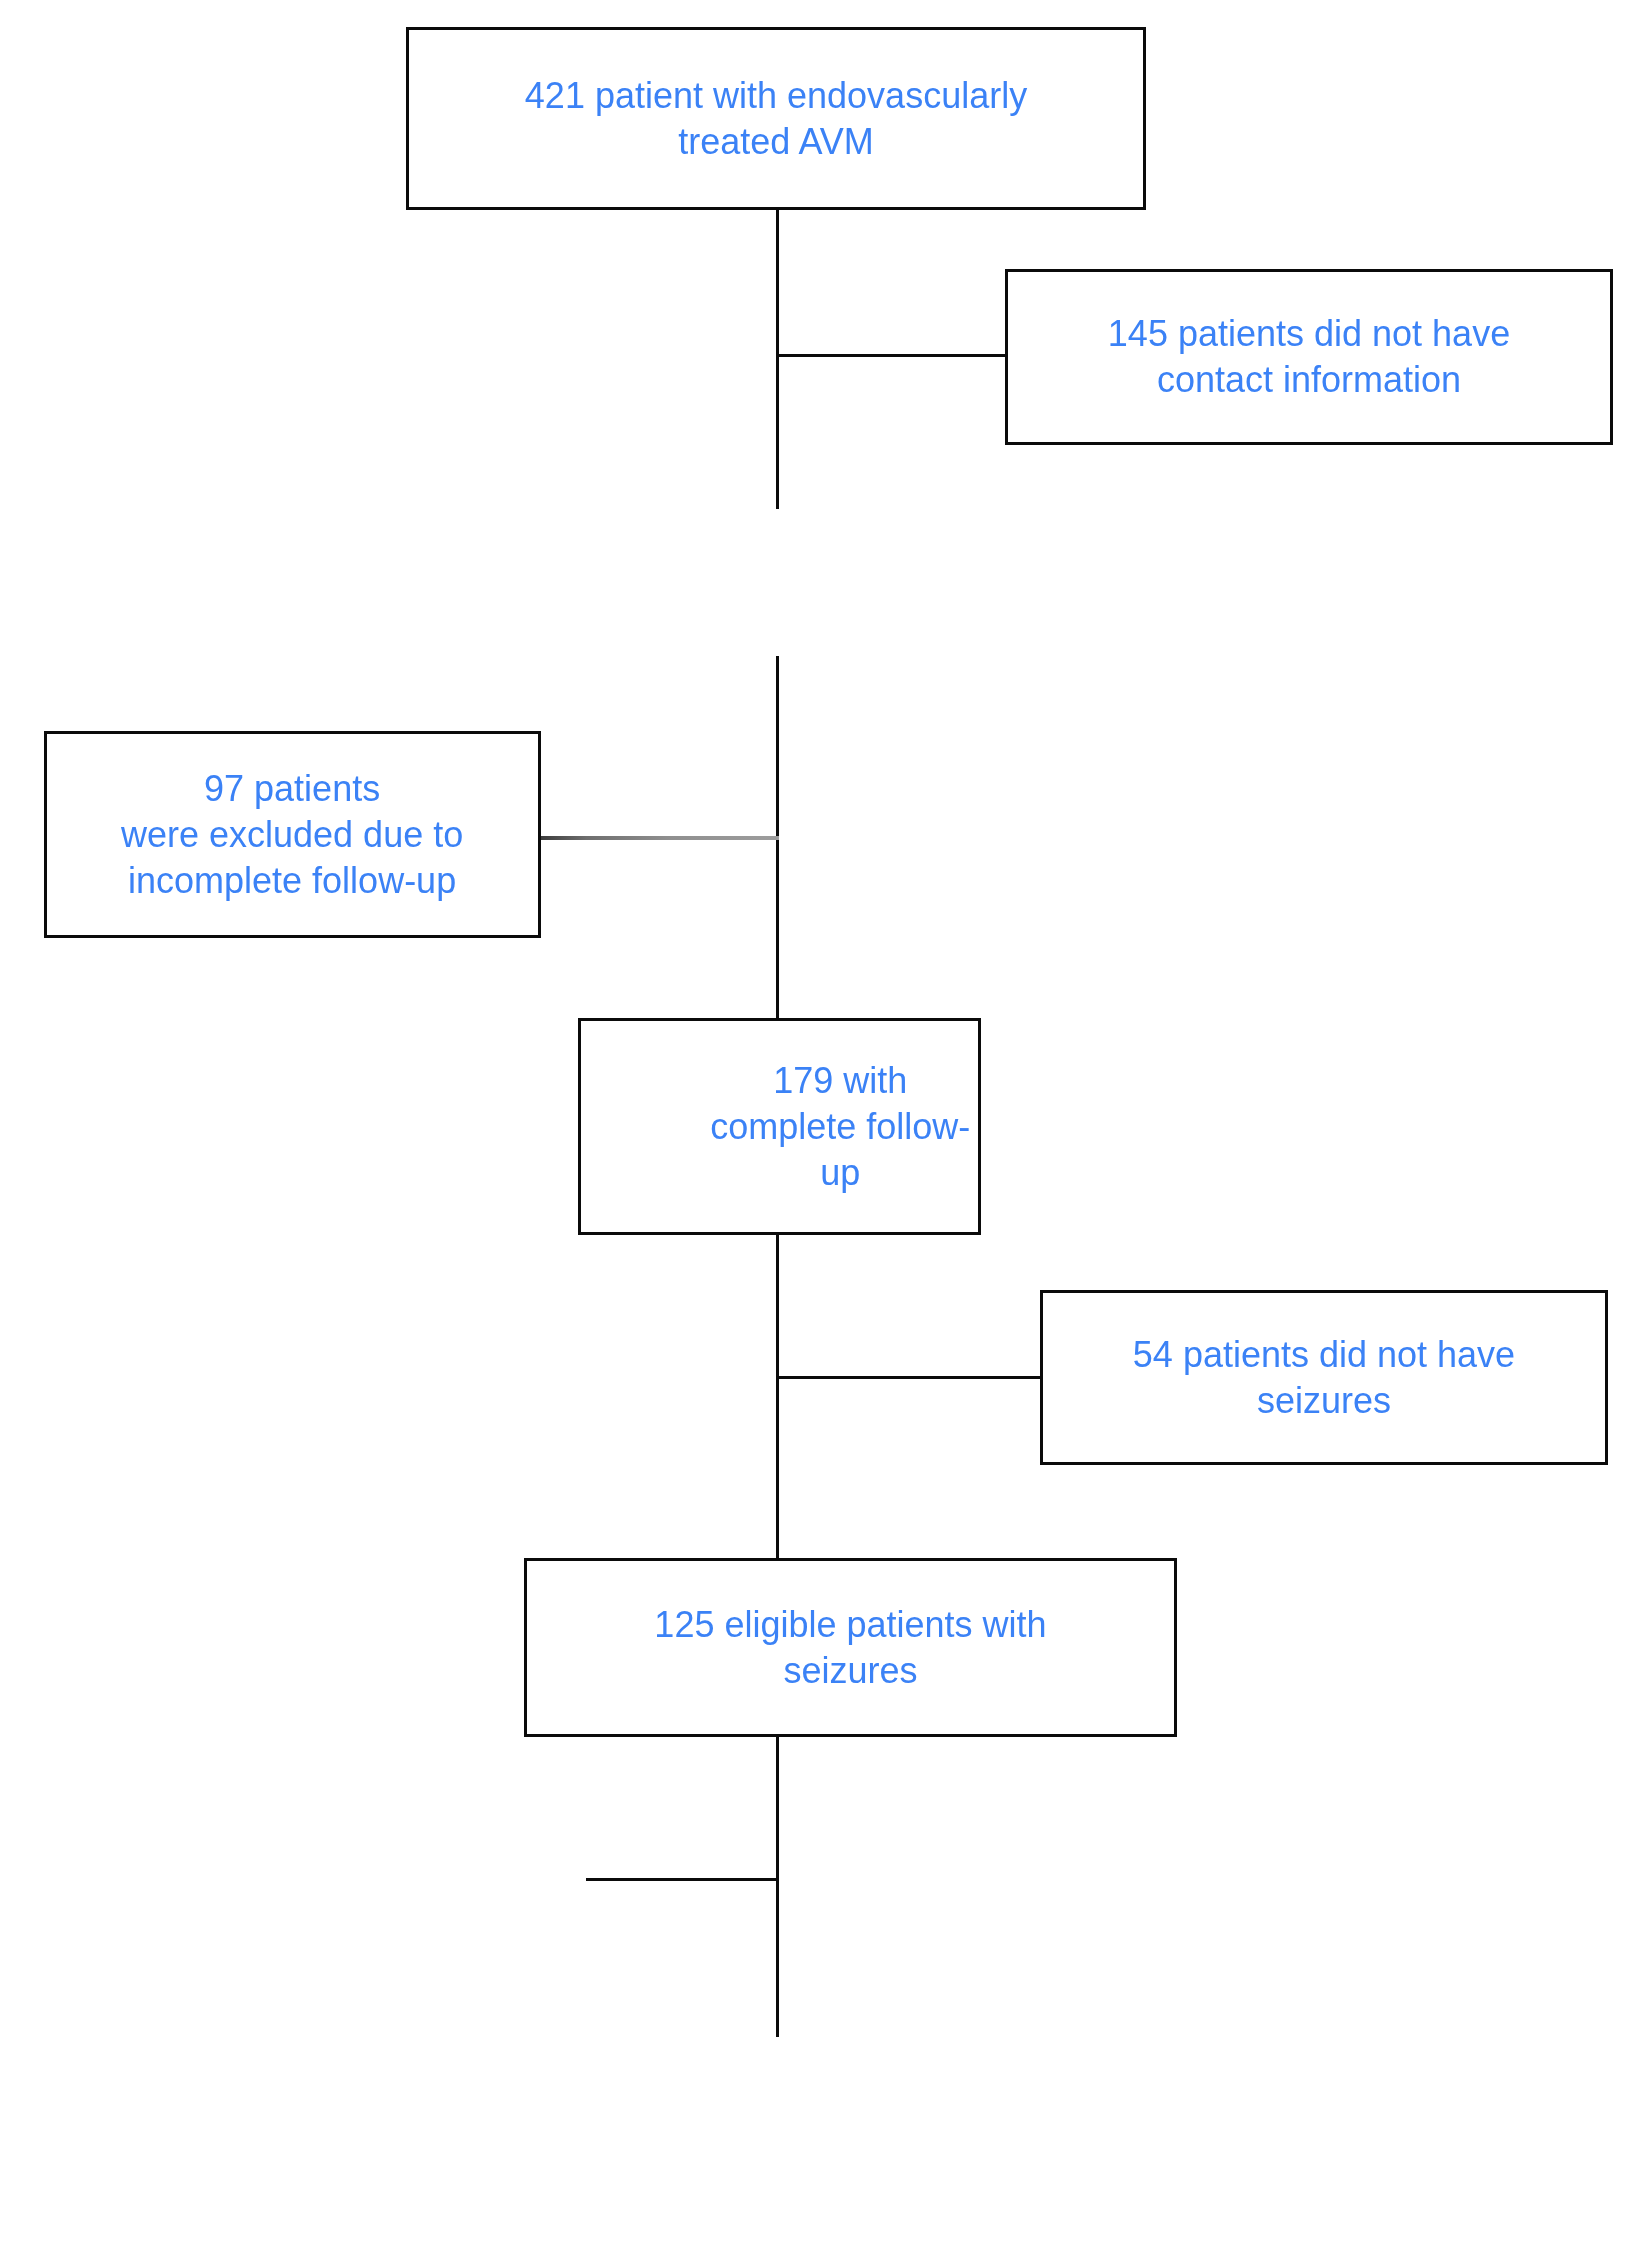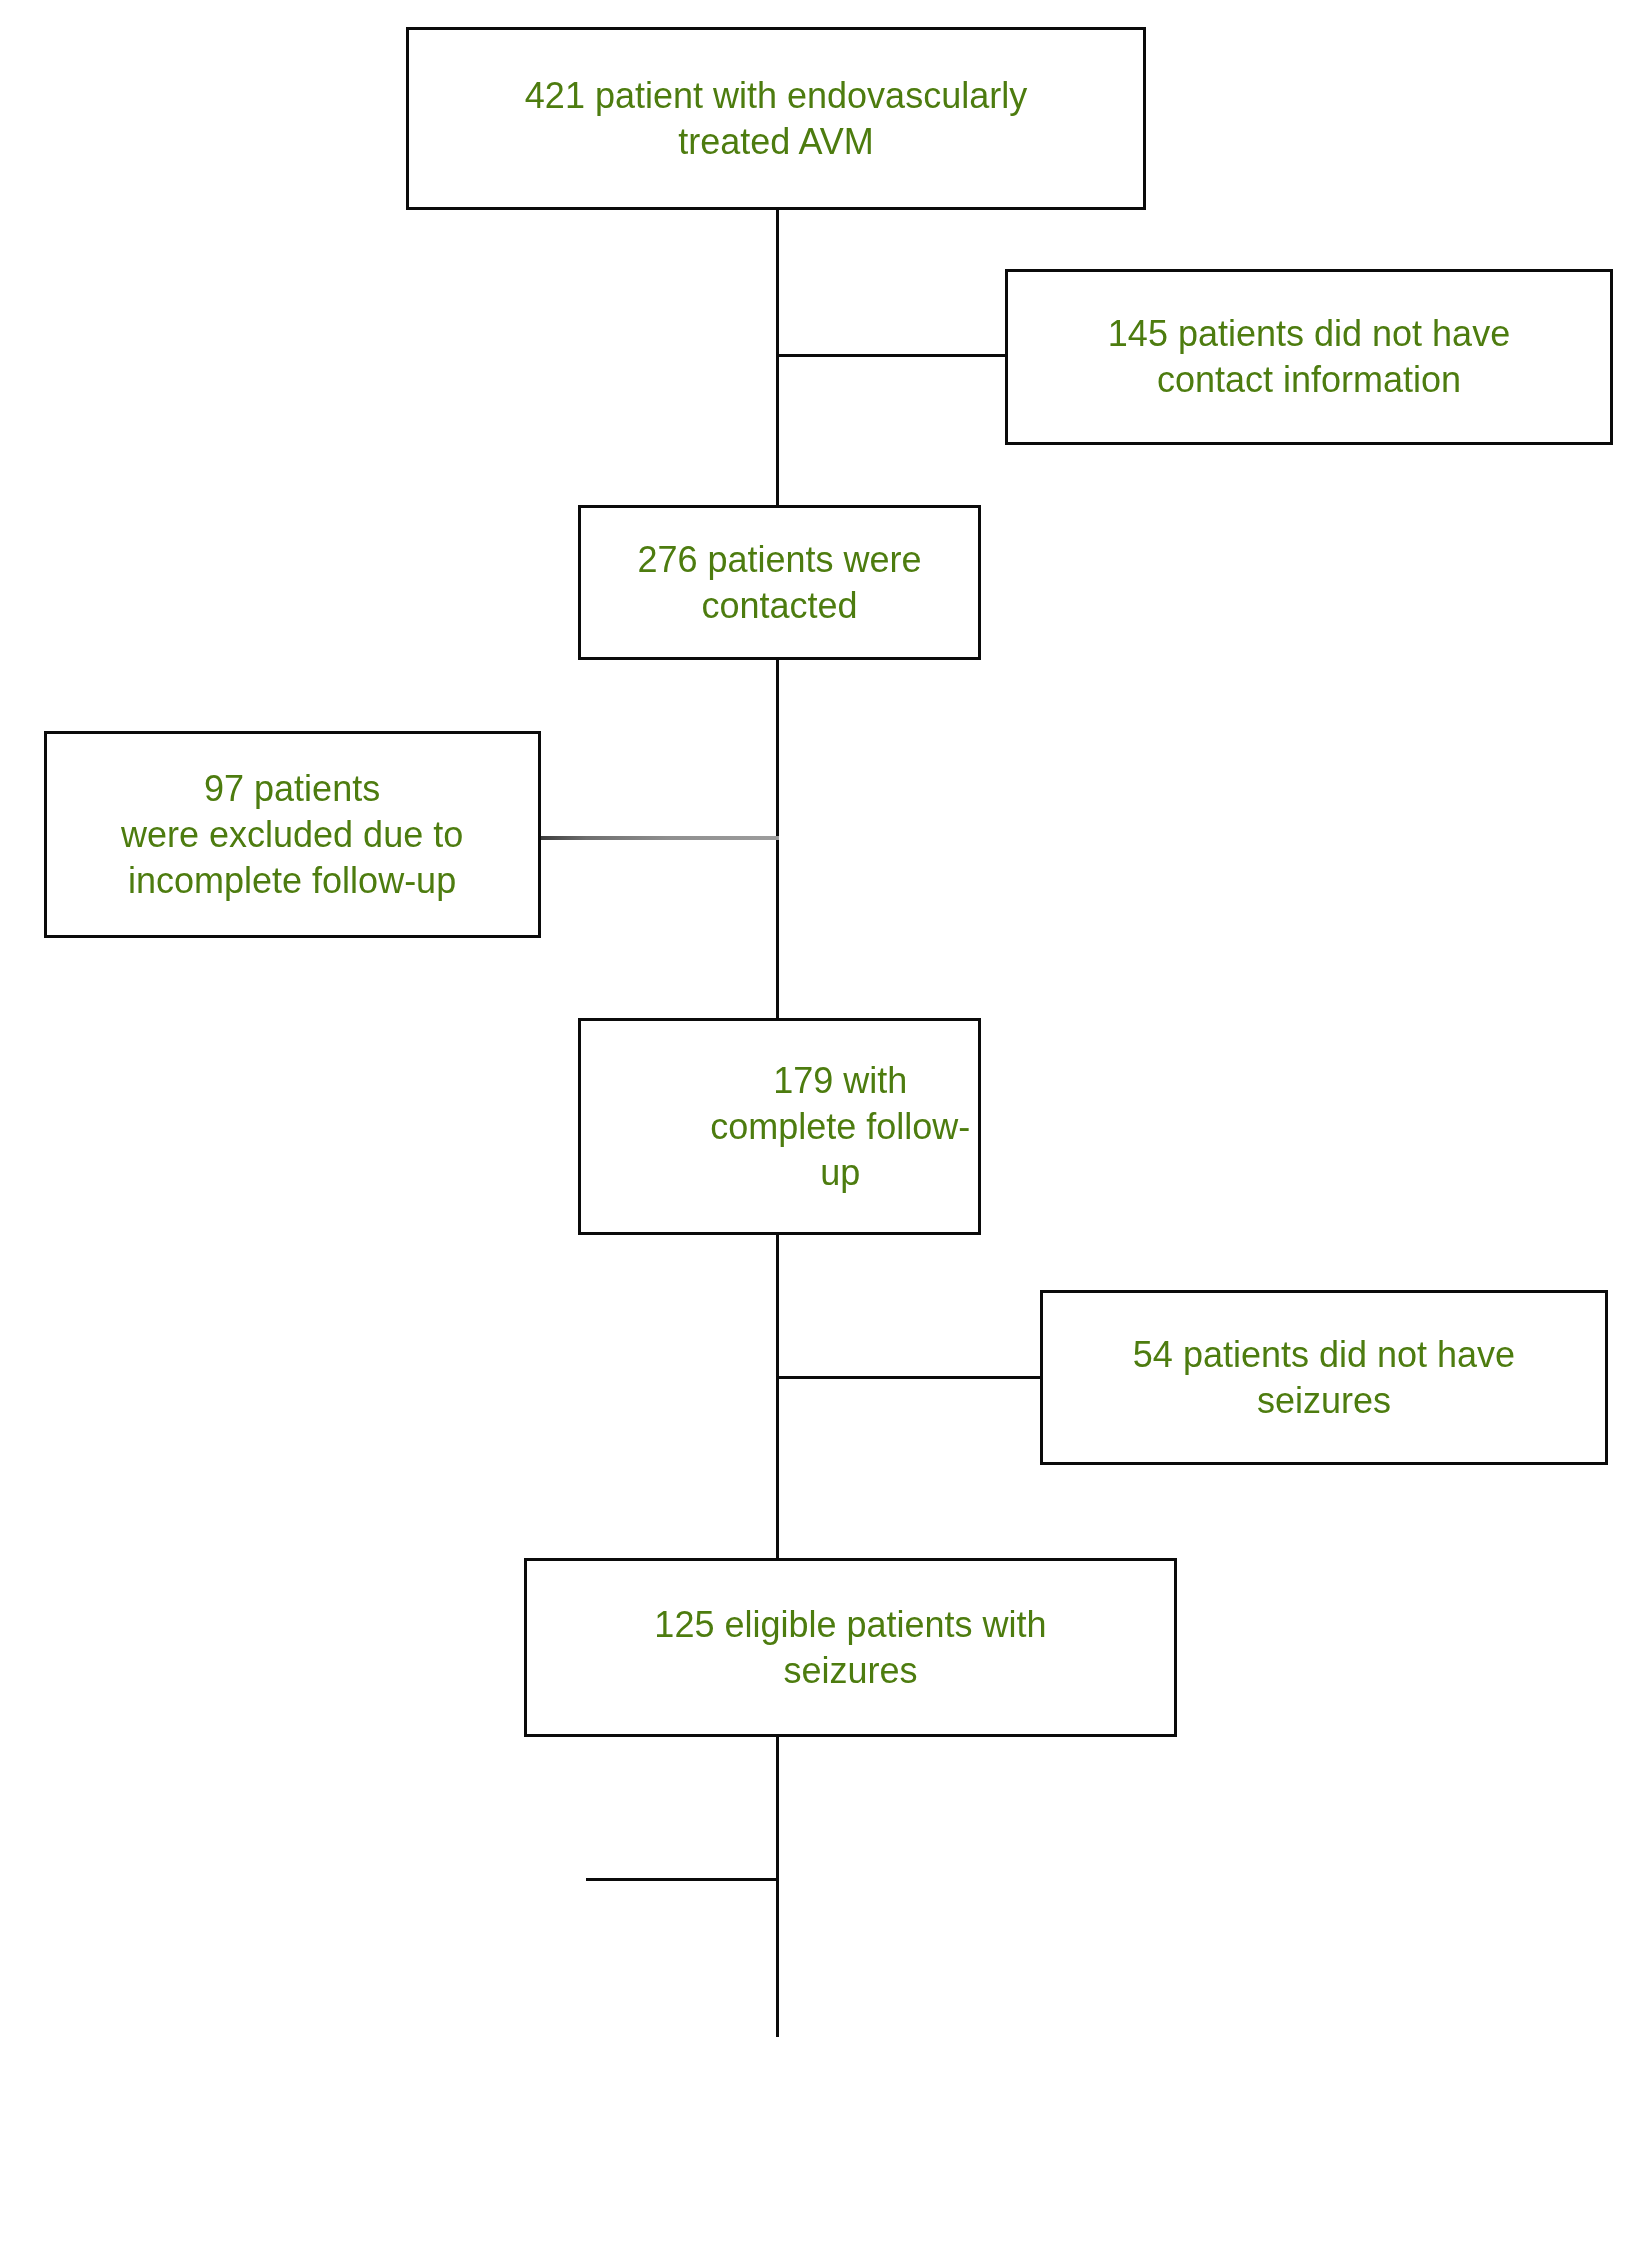--- a/index.html
+++ b/index.html
@@ -6,21 +6,21 @@
     margin: 0;
     padding: 0;
     background: #ffffff;
   }
   #canvas {
     position: relative;
     width: 1650px;
     height: 2250px;
     background: #ffffff;
     font-family: "Liberation Sans", "DejaVu Sans", sans-serif;
-    color: #4d7c0f;
+    color: #3b82f6;
     overflow: hidden;
   }
   .box {
     position: absolute;
     box-sizing: border-box;
     background: #ffffff;
     border: 3.1px solid #0b0b0b;
     display: flex;
     align-items: center;
     justify-content: center;
@@ -90,24 +90,20 @@
   <div class="box" id="node-total">
     <span class="box-text">421 patient with endovascularly
 treated AVM</span>
   </div>
 
   <div class="box" id="node-nocontact">
     <span class="box-text">145 patients did not have
 contact information</span>
   </div>
 
-  <div class="box" id="node-contacted">
-    <span class="box-text">276 patients were
-contacted</span>
-  </div>
 
   <div class="box" id="node-excluded">
     <span class="box-text">97 patients
 were excluded due to
 incomplete follow-up</span>
   </div>
 
   <div class="box" id="node-followup">
     <span class="box-text">179 with
 complete follow-

